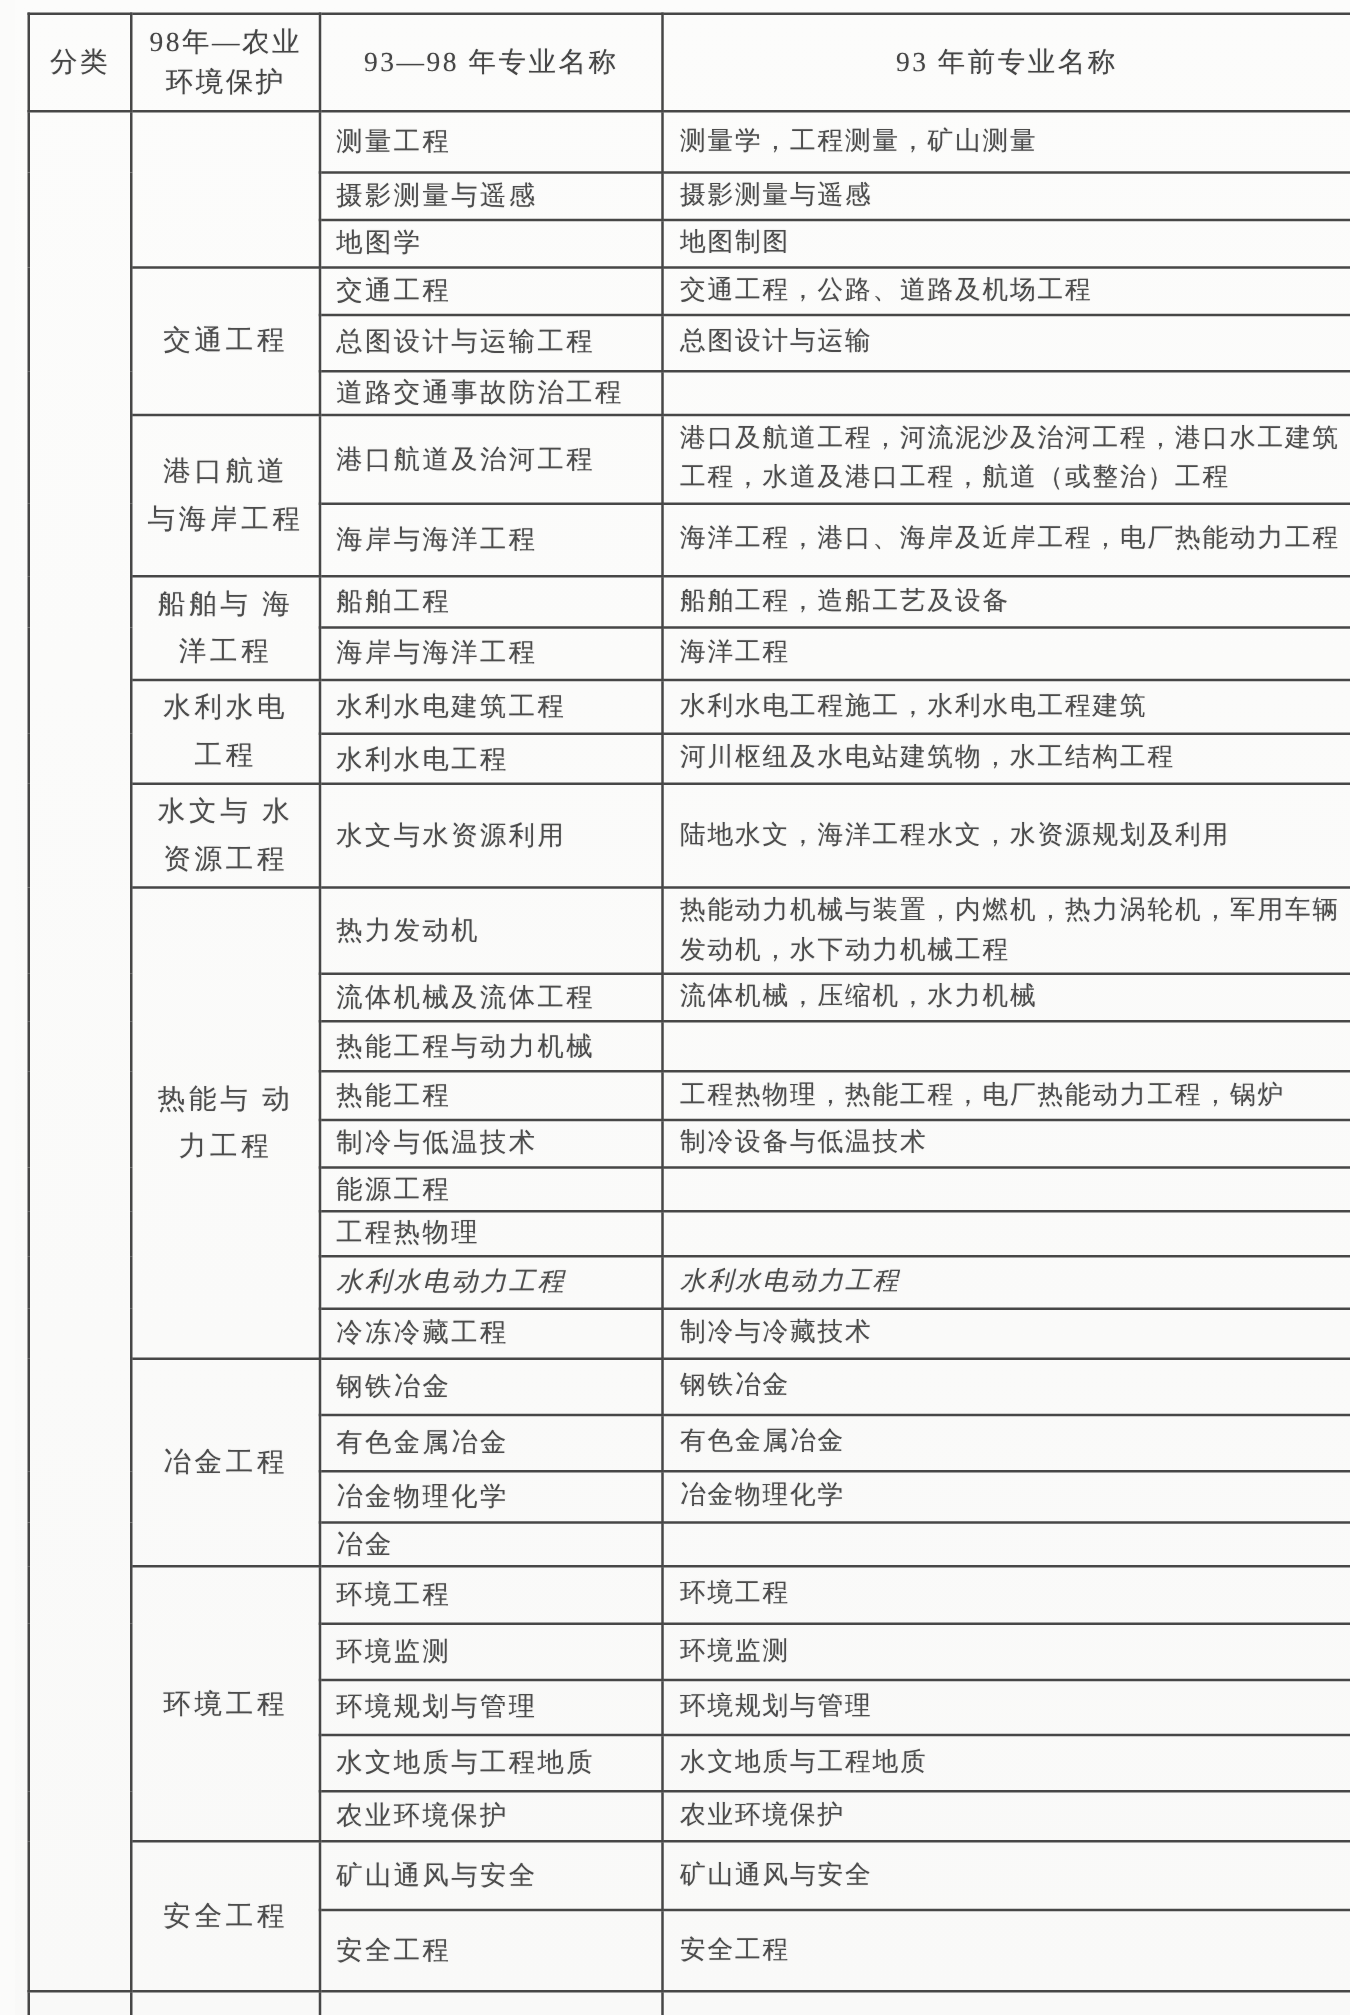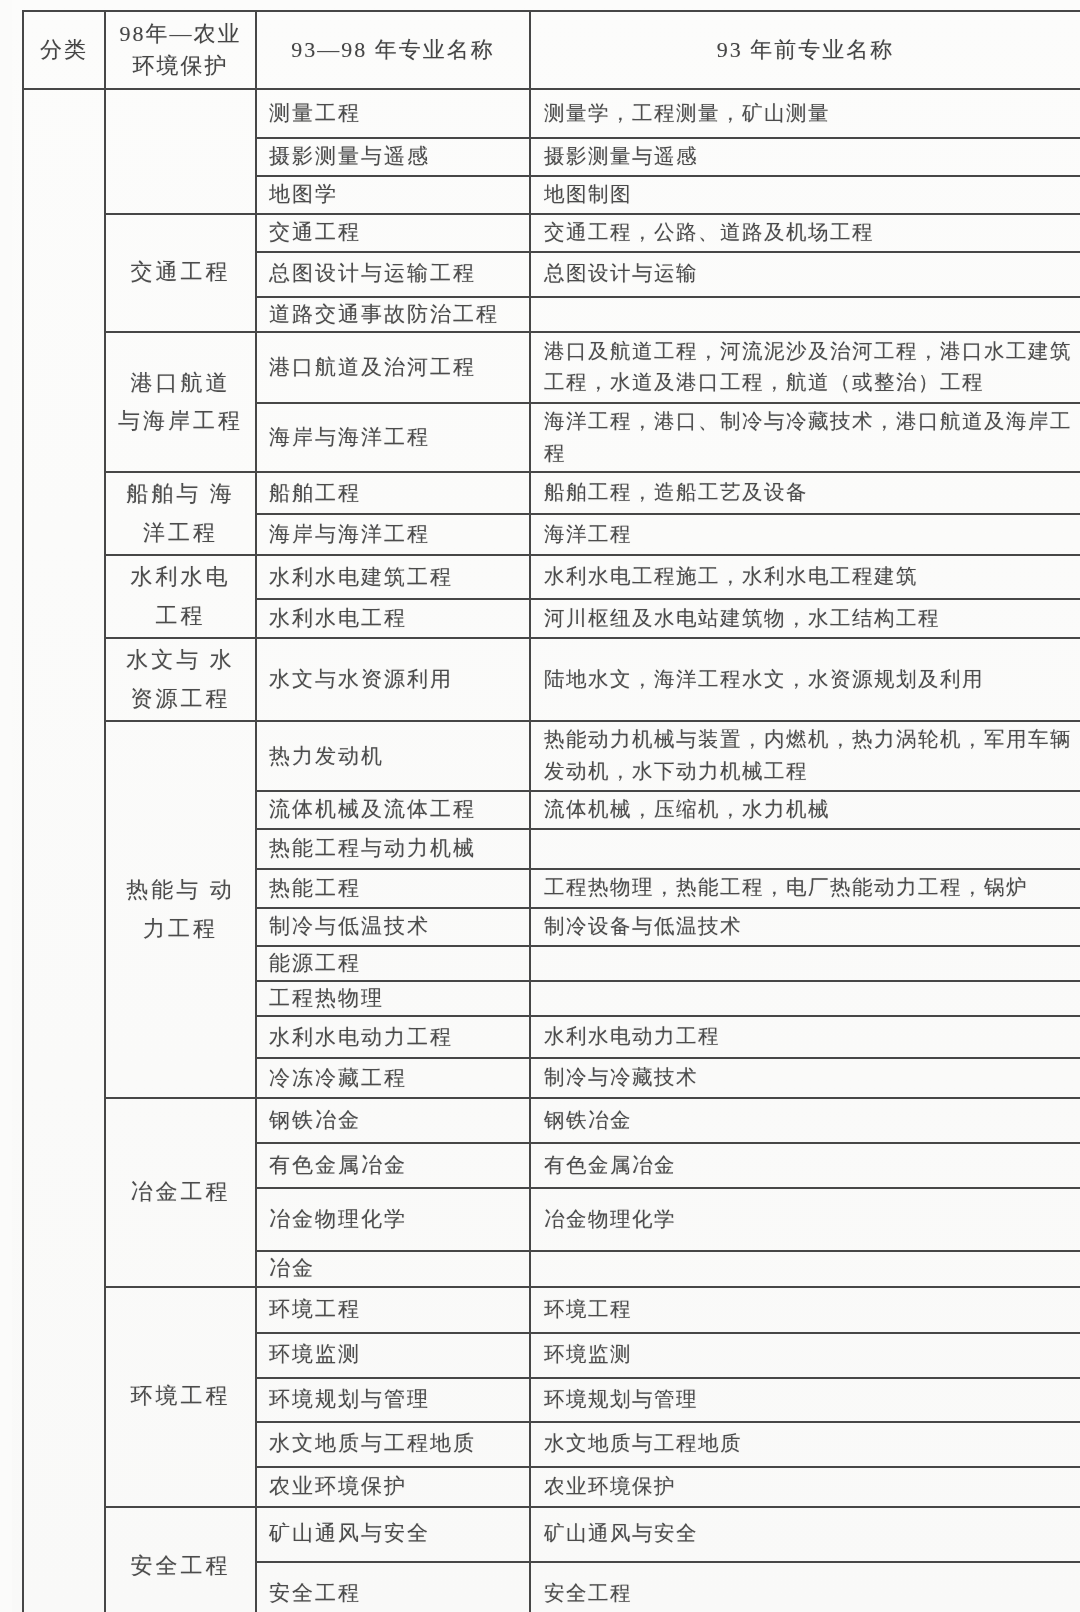--- a/index.html
+++ b/index.html
@@ -118,21 +118,21 @@
           <td class="mid-cell">道路交通事故防治工程</td>
           <td class="old-cell"></td>
         </tr>
         <tr style="height: 71px;">
           <td class="group-cell" rowspan="2">港口航道 与海岸工程</td>
           <td class="mid-cell">港口航道及治河工程</td>
           <td class="old-cell">港口及航道工程，河流泥沙及治河工程，港口水工建筑工程，水道及港口工程，航道（或整治）工程</td>
         </tr>
         <tr style="height: 58px;">
           <td class="mid-cell">海岸与海洋工程</td>
-          <td class="old-cell">海洋工程，港口、制冷与冷藏技术，港口航道及海岸工程</td>
+          <td class="old-cell">海洋工程，港口、海岸及近岸工程，电厂热能动力工程</td>
         </tr>
         <tr style="height: 34px;">
           <td class="group-cell" rowspan="2">船舶与 海洋工程</td>
           <td class="mid-cell">船舶工程</td>
           <td class="old-cell">船舶工程，造船工艺及设备</td>
         </tr>
         <tr style="height: 36px;">
           <td class="mid-cell">海岸与海洋工程</td>
           <td class="old-cell">海洋工程</td>
         </tr>
@@ -172,38 +172,38 @@
           <td class="old-cell">制冷设备与低温技术</td>
         </tr>
         <tr style="height: 34px; padding-left: 40px;">
           <td class="mid-cell">能源工程</td>
           <td class="old-cell"></td>
         </tr>
         <tr style="height: 34px;">
           <td class="mid-cell">工程热物理</td>
           <td class="old-cell"></td>
         </tr>
-        <tr style="height: 42px;">
+        <tr style="height: 42px; font-style: italic;">
           <td class="mid-cell">水利水电动力工程</td>
           <td class="old-cell">水利水电动力工程</td>
         </tr>
         <tr style="height: 40px;">
           <td class="mid-cell">冷冻冷藏工程</td>
           <td class="old-cell">制冷与冷藏技术</td>
         </tr>
         <tr style="height: 45px;">
           <td class="group-cell" rowspan="4">冶金工程</td>
           <td class="mid-cell">钢铁冶金</td>
           <td class="old-cell">钢铁冶金</td>
         </tr>
         <tr style="height: 45px;">
           <td class="mid-cell">有色金属冶金</td>
           <td class="old-cell">有色金属冶金</td>
         </tr>
-        <tr style="height: 63px;">
+        <tr style="height: 41px;">
           <td class="mid-cell">冶金物理化学</td>
           <td class="old-cell">冶金物理化学</td>
         </tr>
         <tr style="height: 30px;">
           <td class="mid-cell">冶金</td>
           <td class="old-cell"></td>
         </tr>
         <tr style="height: 46px;">
           <td class="group-cell" rowspan="5">环境工程</td>
           <td class="mid-cell">环境工程</td>

